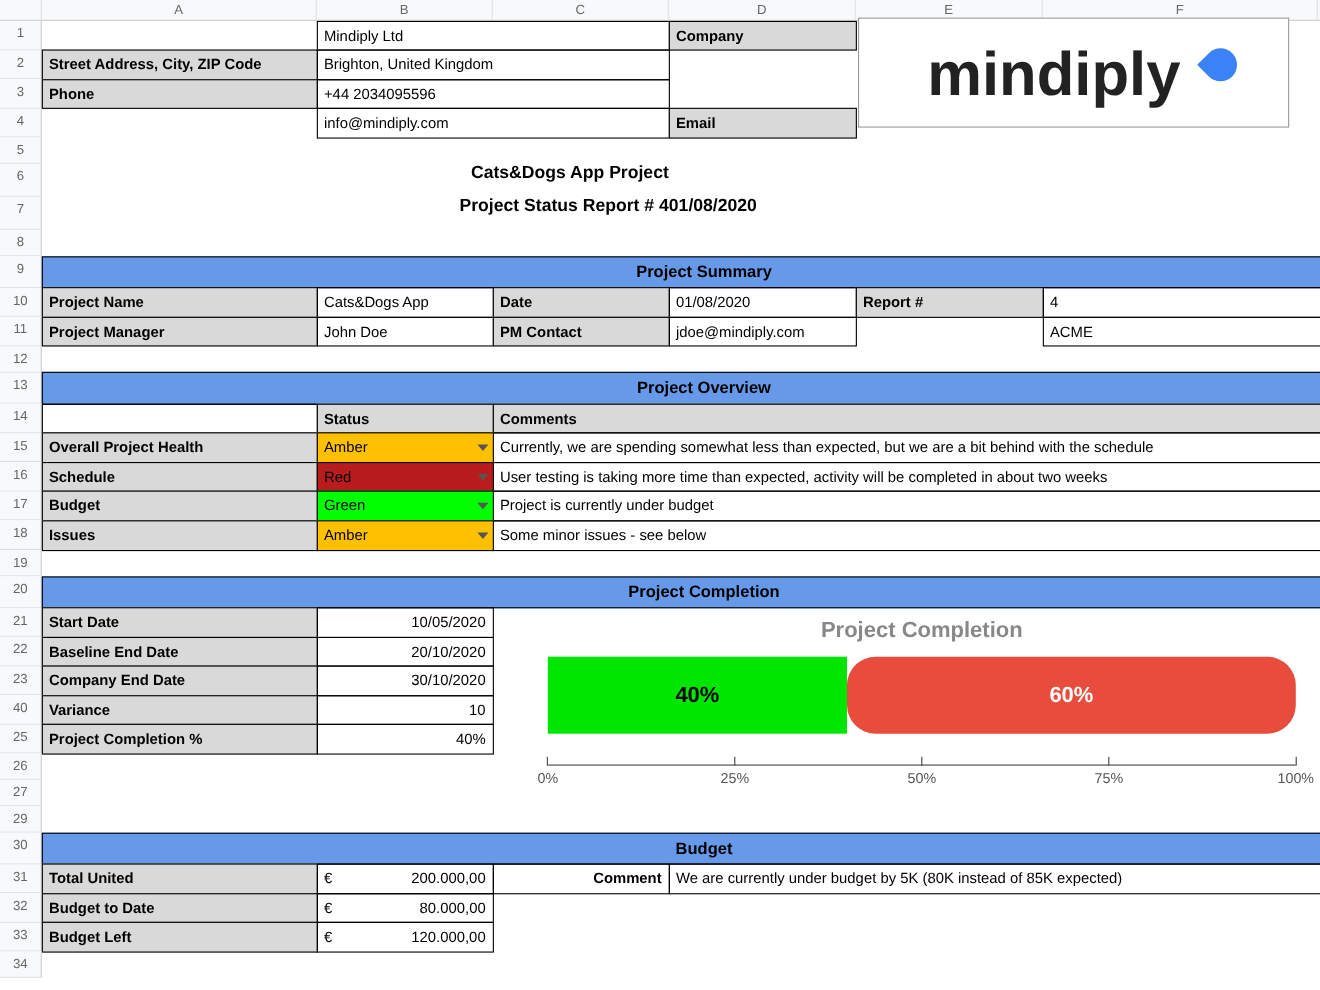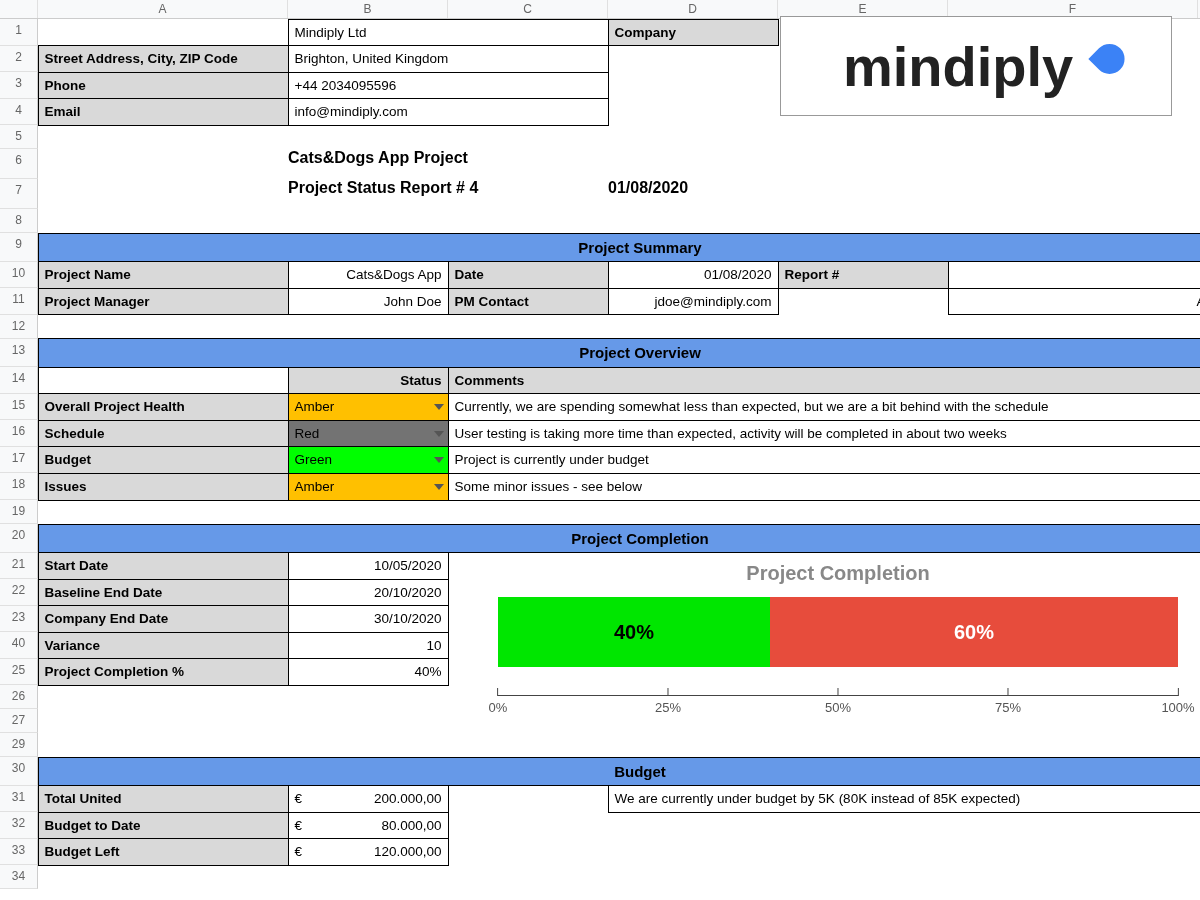--- a/index.html
+++ b/index.html
@@ -47,51 +47,51 @@
     margin: -0.5px;
     line-height: 1.3;
     overflow: hidden;
     white-space: nowrap;
   }
   .noborder { border: none; }
   .label-cell {
     background: #d9d9d9;
     font-weight: bold;
   }
-  .center { text-align: right; }
+  .center { text-align: left; }
   .right { text-align: right; }
   .section-header {
     background: #6699e8;
     font-weight: bold;
     text-align: center;
     font-size: 15px;
   }
   .title-row {
     font-weight: bold;
-    text-align: left;
+    text-align: right;
     font-size: 16px;
   }
   .overview-hdr {
     background: #d9d9d9;
     font-weight: bold;
   }
   .status-dd {
     position: relative;
   }
   .dd-arrow {
     position: absolute;
     right: 4px; top: 50%;
     transform: translateY(-50%);
     width: 0; height: 0;
     border-left: 5px solid transparent;
     border-right: 5px solid transparent;
     border-top: 6px solid #555;
   }
   .amber { background: #ffc000; }
-  .red   { background: #737373; color:#000;}
+  .red   { background: #b91c1c; color:#000;}
   .green { background: #00ff00; }
   .chart-area {
     position: absolute;
     left: 498px;
     top: 562px;
     width: 680px;
   }
   .chart-title {
     text-align: center;
     color: #888;
@@ -109,21 +109,21 @@
     color: #000;
     font-weight: bold;
     font-size: 20px;
     display:flex;align-items:center;justify-content:center;
   }
   .bar-remain {
     background: #e74c3c;
     color: #fff;
     font-weight: bold;
     font-size: 20px;
-    display:flex;align-items:center;justify-content:center;
+    display:flex;align-items:center;justify-content:center;border-radius:26px;
   }
   .axis {
     position: relative;
     margin-top: 28px;
     border-top: 1px solid #444;
     height: 22px;
   }
   .tick {
     position:absolute;
     top:-6px;
@@ -213,22 +213,22 @@
     <div class="rownum">3</div>
     <div class="cell label-cell">Phone</div>
     <div class="cell" style="grid-column:3/5">+44 2034095596</div>
     <div class="noborder"></div>
       <div class="noborder"></div>
       <div class="noborder"></div>
       <div class="noborder"></div>
   </div>
   <div class="row">
     <div class="rownum">4</div>
+    <div class="cell" style="grid-column:3/5">info@mindiply.com</div>
     <div class="cell label-cell">Email</div>
-    <div class="cell" style="grid-column:3/5">info@mindiply.com</div>
     <div class="noborder"></div>
       <div class="noborder"></div>
       <div class="noborder"></div>
       <div class="noborder"></div>
   </div>
 
   <div class="row">
       <div class="rownum">5</div>
       <div class="noborder" style="grid-column:2/9"></div>
     </div>
@@ -389,20 +389,21 @@
   <div id="budget-rows">
       <div class="row">
         <div class="rownum">31</div>
         <div class="cell label-cell">Total United</div>
         <div class="cell">
           <div class="budget-currency">
             <span>€</span>
             <span>200.000,00</span>
           </div>
         </div>
+        <div class="cell right" style="grid-column:4/5;font-weight:bold">Comment</div>
         <div class="cell" style="grid-column:5/9">We are currently under budget by 5K (80K instead of 85K expected)</div>
       </div>
       <div class="row">
         <div class="rownum">32</div>
         <div class="cell label-cell">Budget to Date</div>
         <div class="cell">
           <div class="budget-currency">
             <span>€</span>
             <span>80.000,00</span>
           </div>

